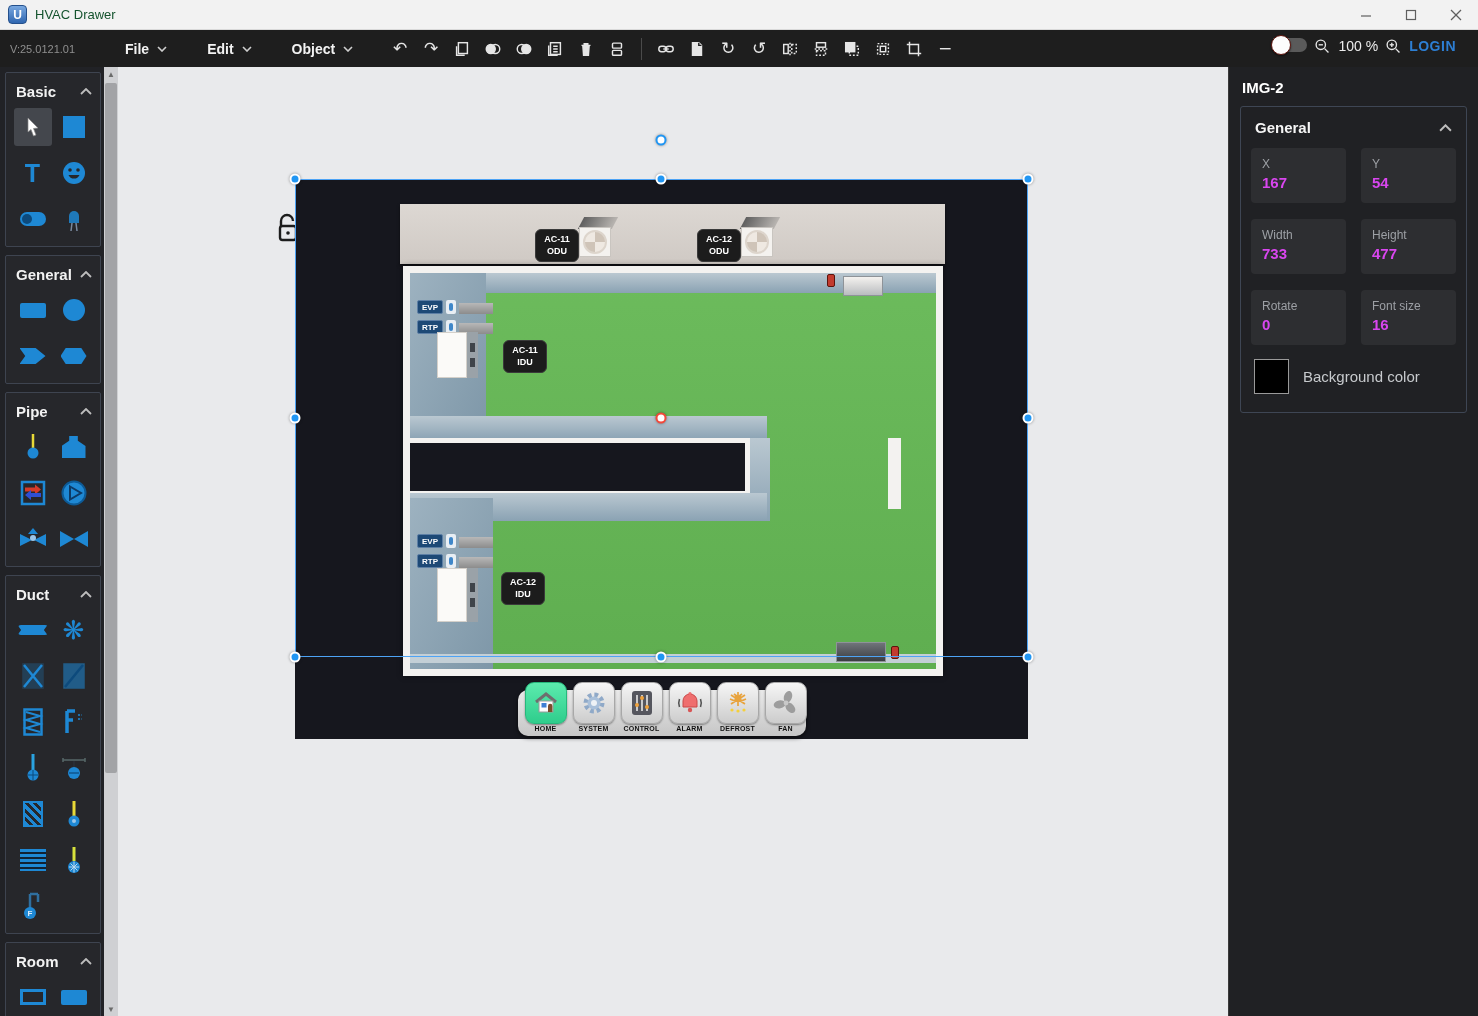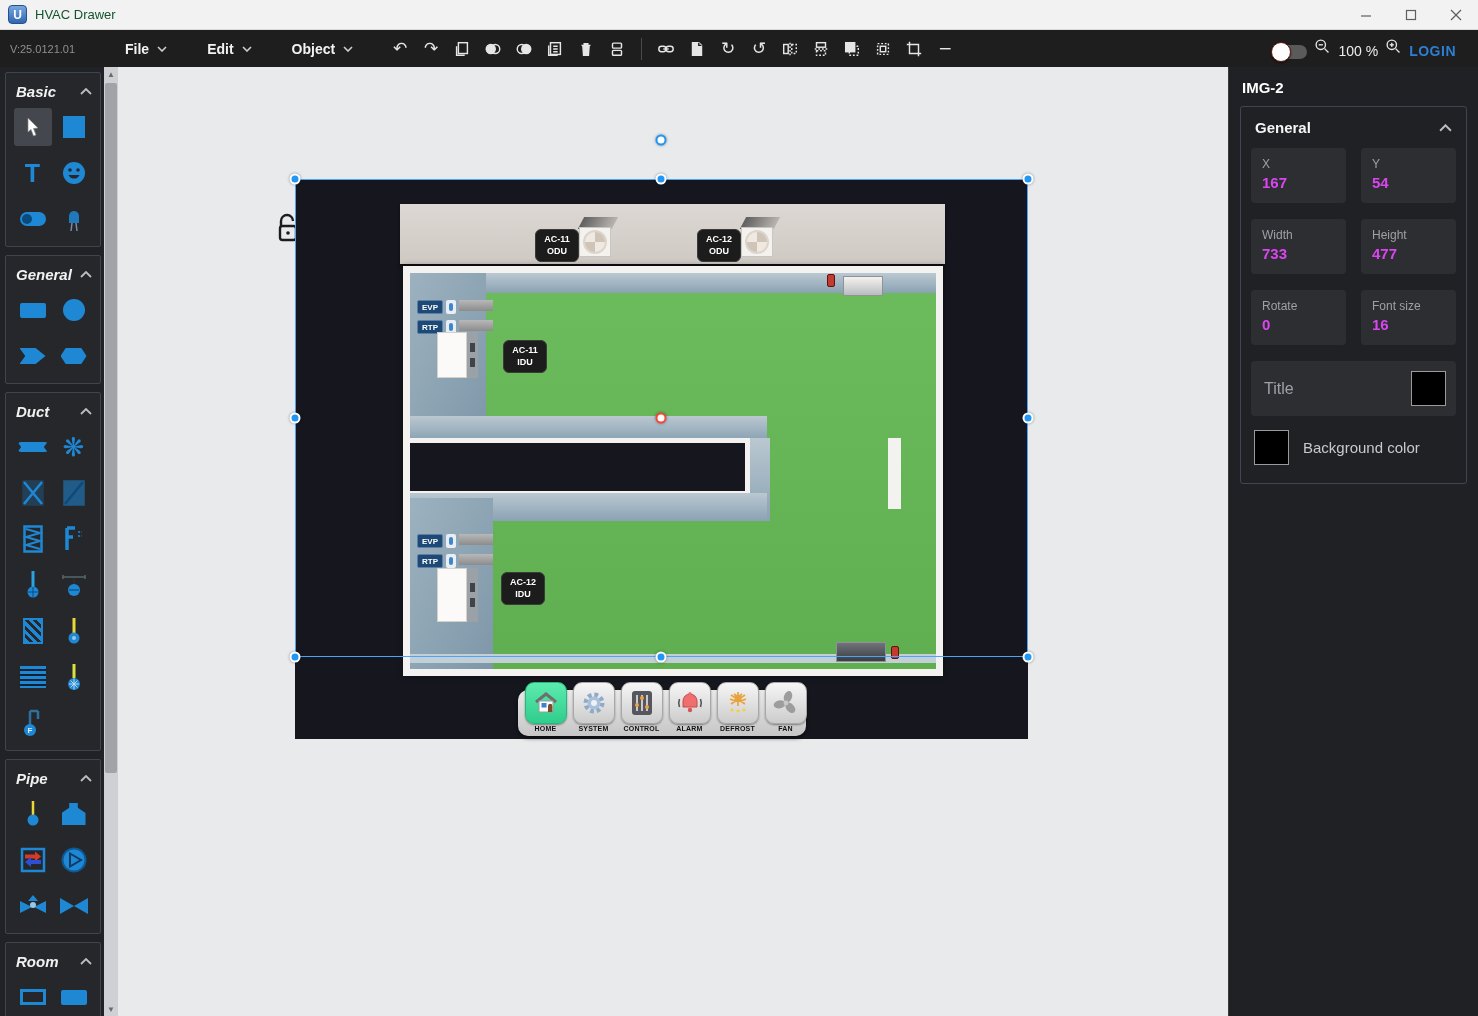--- a/index.html
+++ b/index.html
@@ -24,37 +24,37 @@
   .version { color:#8f8f8f; font-size:11px; margin-left:10px; width:95px; }
   .menu { display:flex; align-items:center; gap:8px; margin:0 14px; padding:4px 6px; cursor:default; }
   .menu b { font-size:14px; color:#f2f2f2; }
   .menu svg { width:10px; height:6px; }
   .tb-icons { display:flex; align-items:center; gap:5px; margin-left:14px; }
   .tbtn { width:26px; height:26px; display:flex; align-items:center; justify-content:center;
           border-radius:3px; }
   .tbtn svg { width:18px; height:18px; stroke:#e6e6e6; stroke-width:1.6; fill:none; }
   .tbtn .glyph { font-family:"DejaVu Sans", sans-serif; font-size:17px; color:#e6e6e6; line-height:1; }
   .tb-sep { width:1px; height:22px; background:#4a4a4a; margin:0 6px; }
-  .tb-right { margin-left:auto; display:flex; align-items:flex-end; gap:7px; padding-right:22px; }
+  .tb-right { margin-left:auto; display:flex; align-items:flex-start; gap:7px; padding-right:22px; }
   .toggle { width:34px; height:14px; background:#5a5a5a; border-radius:8px; position:relative; }
   .toggle .knob { position:absolute; left:-2px; top:-3px; width:20px; height:20px; border-radius:50%;
                   background:#fdfdfd; box-shadow:0 1px 2px rgba(0,0,0,.6); }
   .zoom-label { font-size:14px; color:#ececec; }
   .login { color:#2d7fd4; font-weight:bold; font-size:14px; letter-spacing:.5px; }
   .mag svg { width:17px; height:17px; stroke:#e6e6e6; stroke-width:1.6; fill:none; }
 
   
   .content { display:flex; height:949px; }
 
   
   .sidebar { width:118px; background:#212226; display:flex; }
   .tools-col { width:104px; padding:5px 3px 0 5px; }
   .tool-section { border:1px solid #3e4450; background:#26272b; border-radius:2px;
                   margin-bottom:8px; padding:6px 6px 8px 6px; }
-  .sec-head { display:flex; align-items:center; justify-content:space-between; padding:4px 2px 8px 4px;font-style:italic; }
+  .sec-head { display:flex; align-items:center; justify-content:space-between; padding:4px 2px 8px 4px; }
   .sec-head b { color:#f2f2f2; font-size:15px; font-weight:bold; }
   .sec-head svg { width:12px; height:7px; }
   .tool-grid { display:grid; grid-template-columns:1fr 1fr; row-gap:8px; justify-items:center; }
   .tool { width:38px; height:38px; display:flex; align-items:center; justify-content:center;
           border-radius:3px; }
   .tool.selected { background:#44474d; }
   .blue { color:#1e88d4; }
   .sq { width:22px; height:22px; background:#1e88d4; }
   .rect { width:26px; height:15px; background:#1e88d4; border-radius:2px; }
   .circle { width:22px; height:22px; background:#1e88d4; border-radius:50%; }
@@ -104,21 +104,21 @@
              border:2px solid #ddd5cc; }
   .room { position:absolute; left:108px; top:87px; width:540px; height:410px; background:#f3f2f0;
           box-shadow:0 0 6px rgba(0,0,0,.45); }
   .abs { position:absolute; }
   .greenbg { background:linear-gradient(180deg,#6cbb5c,#5fae50); }
   .wall { background:linear-gradient(115deg,#9db2c0,#7e97a8); }
   .wallband { background:linear-gradient(180deg,#bac8d1,#8aa2b3); }
   .dark { background:#16171e; }
   .white { background:#f3f2f0; }
   .lightband { background:#c3cfd6; }
-  .sensor-row { position:absolute; display:flex; align-items:flex-start; gap:3px; }
+  .sensor-row { position:absolute; display:flex; align-items:flex-end; gap:3px; }
   .sensor-badge { width:26px; height:14px; background:#1d4976; border:1px solid #5d7fa5; border-radius:2px;
                   color:#fff; font-size:8px; font-weight:bold; display:flex; align-items:center;
                   justify-content:center; }
   .sensor-ic { width:10px; height:14px; background:#e8eef4; border-radius:2px; position:relative; }
   .sensor-ic:before { content:""; position:absolute; left:3px; top:3px; width:4px; height:8px;
                       background:#3f87c9; border-radius:2px; }
   .sensor-bar { width:34px; height:11px; background:linear-gradient(180deg,#b8b8b8,#8c8c8c); }
   .cabinet { position:absolute; display:flex; }
   .cab-front { width:30px; background:#fbfaf8; border:1px solid #d4d0ca; }
   .cab-side { width:11px; background:#9aa2a8; display:flex; flex-direction:column; gap:6px;
@@ -395,20 +395,67 @@
               <div class="pent"></div>
             </div>
           <div class="tool">
               <div class="hexa"></div>
             </div>
         </div>
       </div>
 
       <div class="tool-section">
         <div class="sec-head">
+          <b>Pipe</b>
+          <svg viewBox="0 0 12 7">
+              <path d="M1 6 L6 1 L11 6" stroke="#bdbdbd" stroke-width="1.8" fill="none"></path>
+            </svg>
+        </div>
+        <div class="tool-grid">
+          <div class="tool">
+              <svg width="14" height="26" viewBox="0 0 14 26">
+                <line x1="7" y1="0" x2="7" y2="14" stroke="#e8d937" stroke-width="2.5"></line>
+                <circle cx="7" cy="19" r="5.5" fill="#1e88d4"></circle>
+              </svg>
+            </div>
+          <div class="tool">
+              <div class="tank"></div>
+            </div>
+          <div class="tool">
+              <svg width="24" height="24" viewBox="0 0 24 24">
+                <rect x="1" y="1" width="22" height="22" fill="none" stroke="#1e88d4" stroke-width="2.5"></rect>
+                <path d="M4 9 h10 v-3 l6 5 -6 5 v-3 h-10 z" fill="#d43a2a" transform="translate(0,-2.5)"></path>
+                <path d="M20 16 h-10 v-3 l-6 5 6 5 v-3 h10 z" fill="#2e4fd4" transform="translate(0,-4)"></path>
+              </svg>
+            </div>
+          <div class="tool">
+              <svg width="26" height="26" viewBox="0 0 26 26">
+                <circle cx="13" cy="13" r="11.5" fill="#1e88d4" stroke="#0d5a96" stroke-width="2"></circle>
+                <path d="M9 6.5 L20 13 L9 19.5 Z" fill="none" stroke="#0d3a66" stroke-width="2"></path>
+              </svg>
+            </div>
+          <div class="tool">
+              <svg width="30" height="26" viewBox="0 0 30 26">
+                <path d="M2 8 L14 14 L2 20 Z" fill="#1e88d4"></path>
+                <path d="M28 8 L16 14 L28 20 Z" fill="#1e88d4"></path>
+                <path d="M10 8 h10 l-5 -6 z" fill="#1e88d4"></path>
+                <circle cx="15" cy="12" r="3" fill="#9cc6e8"></circle>
+              </svg>
+            </div>
+          <div class="tool">
+              <svg width="30" height="18" viewBox="0 0 30 18">
+                <path d="M1 1 L15 9 L1 17 Z" fill="#1e88d4"></path>
+                <path d="M29 1 L15 9 L29 17 Z" fill="#1e88d4"></path>
+              </svg>
+            </div>
+        </div>
+      </div>
+
+      <div class="tool-section">
+        <div class="sec-head">
           <b>Duct</b>
           <svg viewBox="0 0 12 7">
               <path d="M1 6 L6 1 L11 6" stroke="#bdbdbd" stroke-width="1.8" fill="none"></path>
             </svg>
         </div>
         <div class="tool-grid">
           <div class="tool">
               <div class="ductbar"></div>
             </div>
           <div class="tool">
@@ -472,67 +519,20 @@
                 <circle cx="7" cy="21" r="6" fill="#1e88d4"></circle>
                 <path d="M2 21 h10 M7 15.5 v11 M3.5 17.5 l7 7 M10.5 17.5 l-7 7" stroke="#bcd9f0" stroke-width="1"></path>
               </svg>
             </div>
           <div class="tool">
               <svg width="22" height="28" viewBox="0 0 22 28">
                 <path d="M8 2 h8 M16 2 v8" stroke="#2f6f9f" stroke-width="2.5" fill="none"></path>
                 <path d="M8 2 v14" stroke="#2f6f9f" stroke-width="2.5"></path>
                 <circle cx="8" cy="21" r="6" fill="#1e88d4"></circle>
                 <text x="8" y="24" font-size="8" font-weight="bold" fill="#dcecf8" text-anchor="middle">F</text>
-              </svg>
-            </div>
-        </div>
-      </div>
-
-      <div class="tool-section">
-        <div class="sec-head">
-          <b>Pipe</b>
-          <svg viewBox="0 0 12 7">
-              <path d="M1 6 L6 1 L11 6" stroke="#bdbdbd" stroke-width="1.8" fill="none"></path>
-            </svg>
-        </div>
-        <div class="tool-grid">
-          <div class="tool">
-              <svg width="14" height="26" viewBox="0 0 14 26">
-                <line x1="7" y1="0" x2="7" y2="14" stroke="#e8d937" stroke-width="2.5"></line>
-                <circle cx="7" cy="19" r="5.5" fill="#1e88d4"></circle>
-              </svg>
-            </div>
-          <div class="tool">
-              <div class="tank"></div>
-            </div>
-          <div class="tool">
-              <svg width="24" height="24" viewBox="0 0 24 24">
-                <rect x="1" y="1" width="22" height="22" fill="none" stroke="#1e88d4" stroke-width="2.5"></rect>
-                <path d="M4 9 h10 v-3 l6 5 -6 5 v-3 h-10 z" fill="#d43a2a" transform="translate(0,-2.5)"></path>
-                <path d="M20 16 h-10 v-3 l-6 5 6 5 v-3 h10 z" fill="#2e4fd4" transform="translate(0,-4)"></path>
-              </svg>
-            </div>
-          <div class="tool">
-              <svg width="26" height="26" viewBox="0 0 26 26">
-                <circle cx="13" cy="13" r="11.5" fill="#1e88d4" stroke="#0d5a96" stroke-width="2"></circle>
-                <path d="M9 6.5 L20 13 L9 19.5 Z" fill="none" stroke="#0d3a66" stroke-width="2"></path>
-              </svg>
-            </div>
-          <div class="tool">
-              <svg width="30" height="26" viewBox="0 0 30 26">
-                <path d="M2 8 L14 14 L2 20 Z" fill="#1e88d4"></path>
-                <path d="M28 8 L16 14 L28 20 Z" fill="#1e88d4"></path>
-                <path d="M10 8 h10 l-5 -6 z" fill="#1e88d4"></path>
-                <circle cx="15" cy="12" r="3" fill="#9cc6e8"></circle>
-              </svg>
-            </div>
-          <div class="tool">
-              <svg width="30" height="18" viewBox="0 0 30 18">
-                <path d="M1 1 L15 9 L1 17 Z" fill="#1e88d4"></path>
-                <path d="M29 1 L15 9 L29 17 Z" fill="#1e88d4"></path>
               </svg>
             </div>
         </div>
       </div>
 
       <div class="tool-section">
         <div class="sec-head">
           <b>Room</b>
           <svg viewBox="0 0 12 7">
               <path d="M1 6 L6 1 L11 6" stroke="#bdbdbd" stroke-width="1.8" fill="none"></path>
@@ -773,24 +773,20 @@
         <div class="field">
           <div class="lbl">Rotate</div>
           <div class="val">0</div>
         </div>
         <div class="field">
           <div class="lbl">Font size</div>
           <div class="val">16</div>
         </div>
       </div>
 
-      <div class="title-field">
-        <span class="title-ph">Title</span>
-        <div class="swatch"></div>
-      </div>
 
       <div class="bg-row">
         <div class="swatch"></div>
         <span class="bg-lbl">Background color</span>
       </div>
     </div>
 
   </div>
 
 </div>

